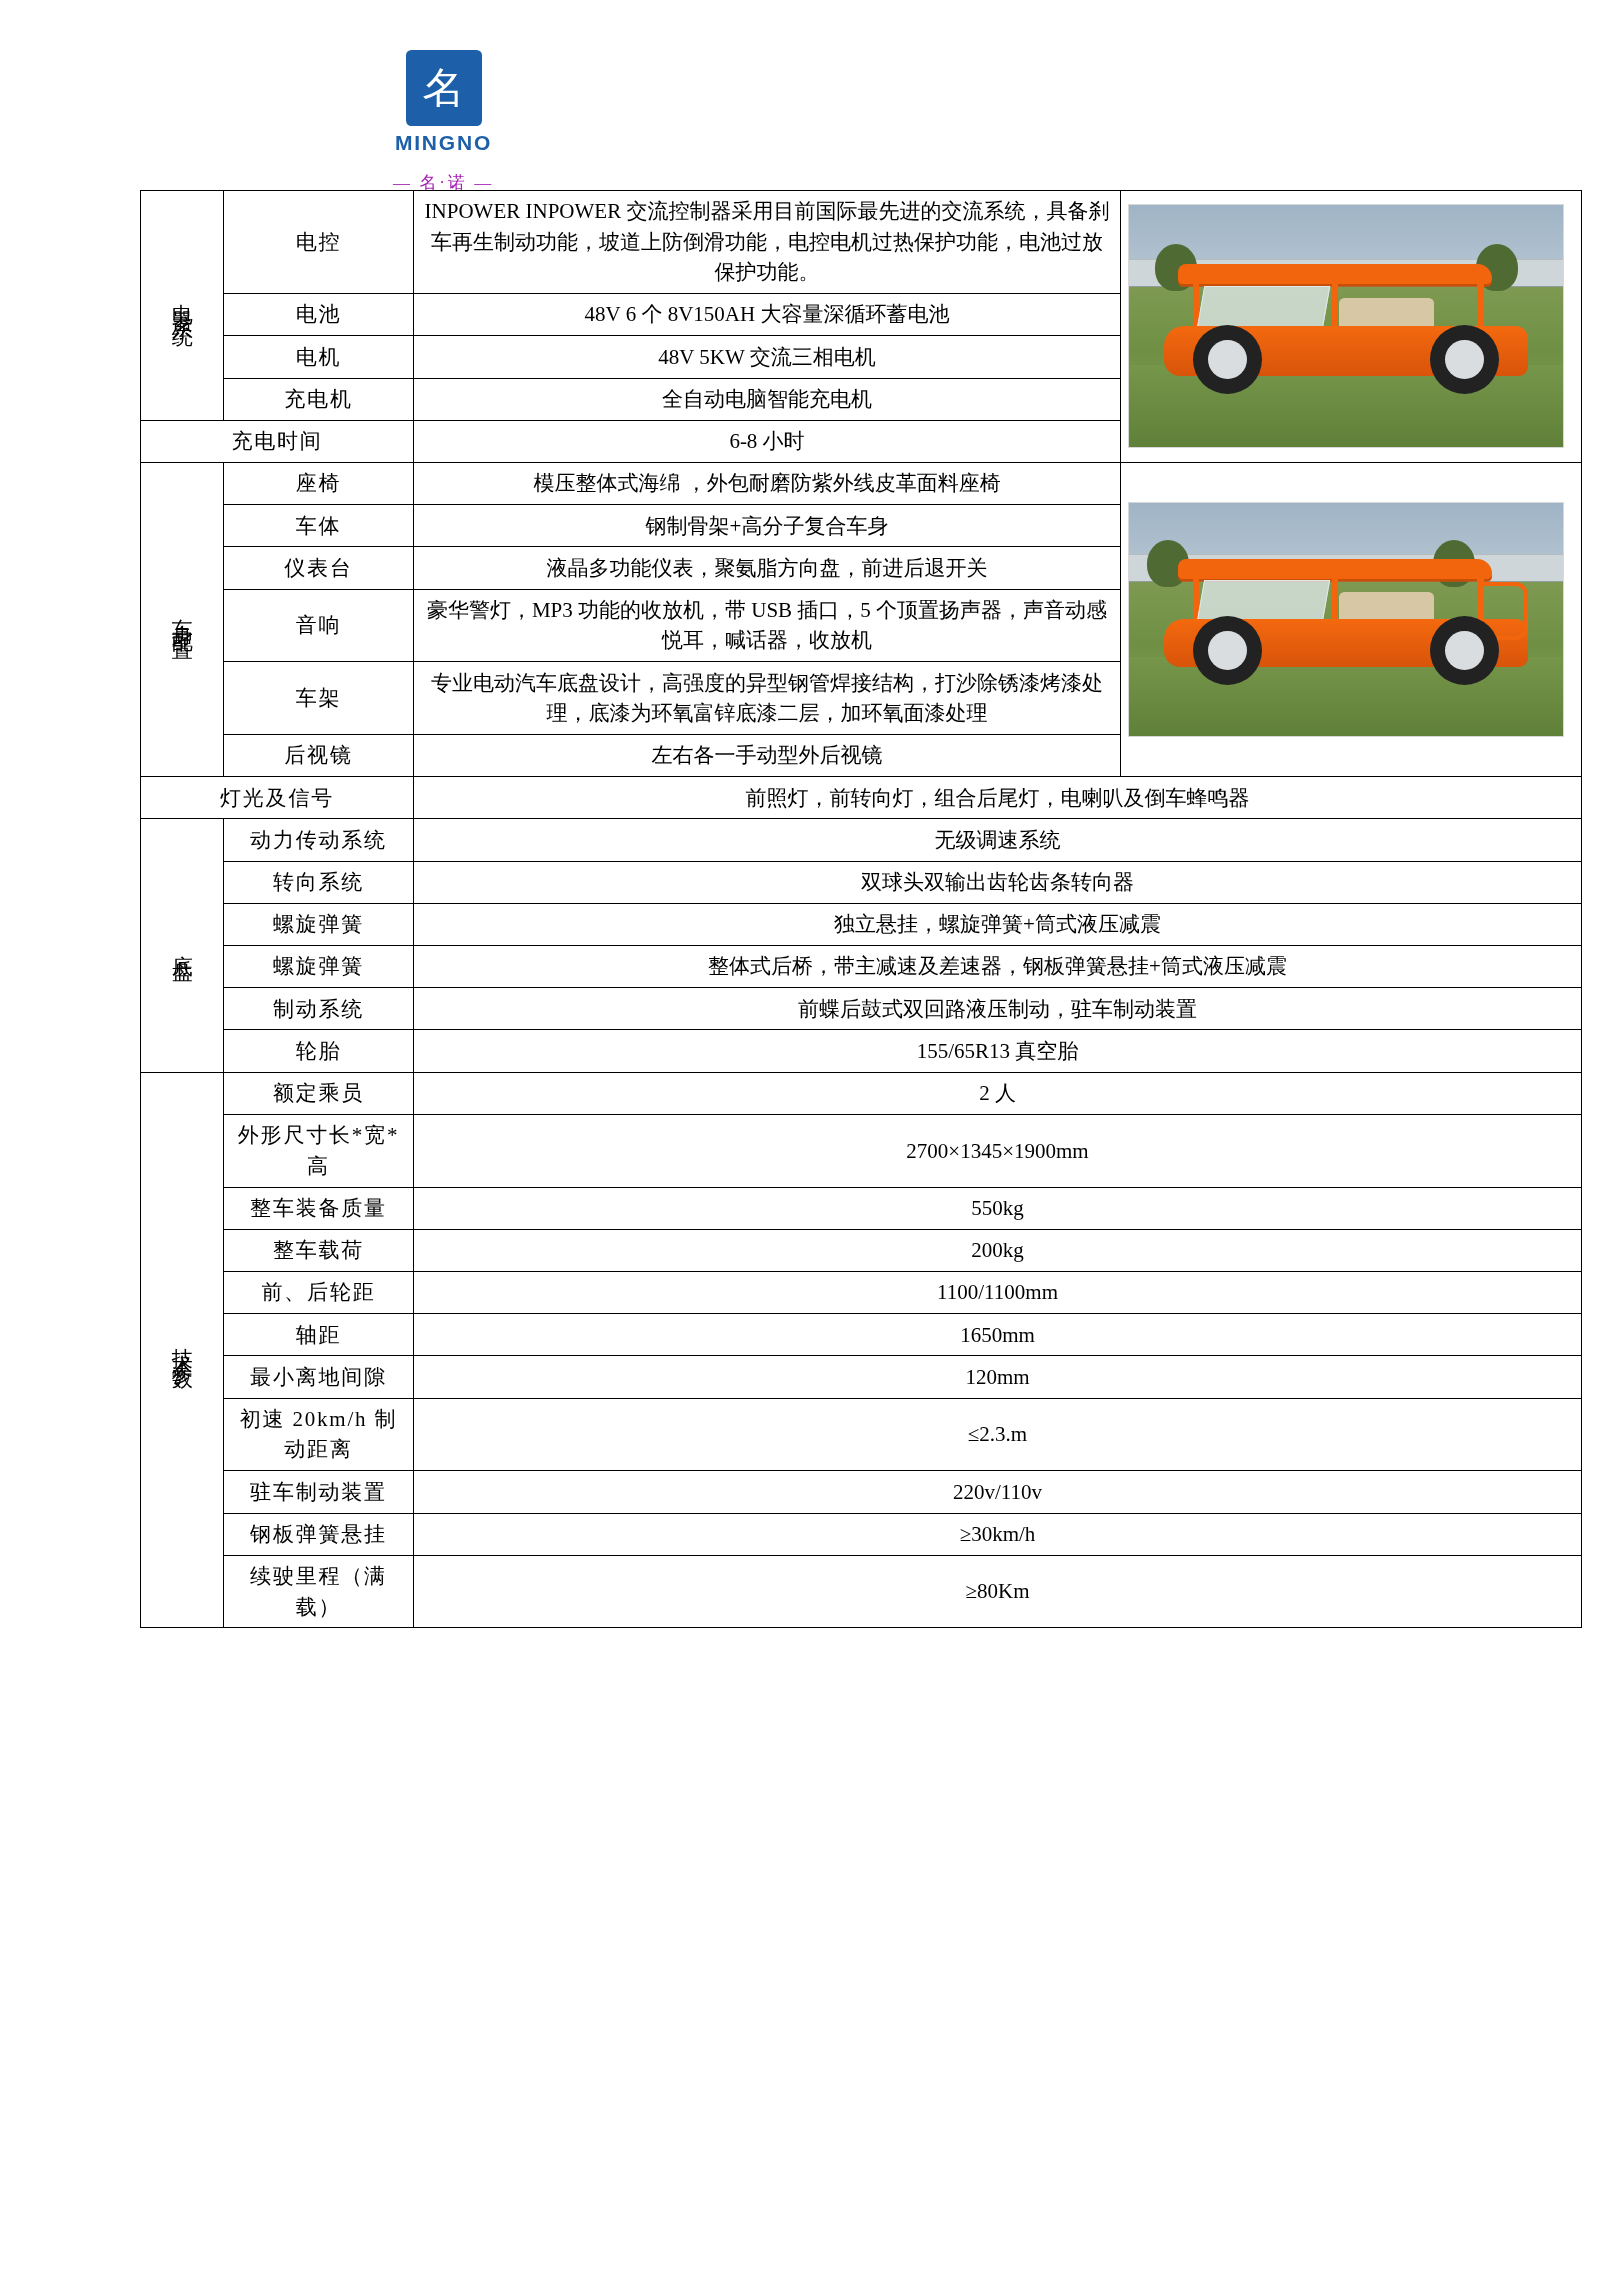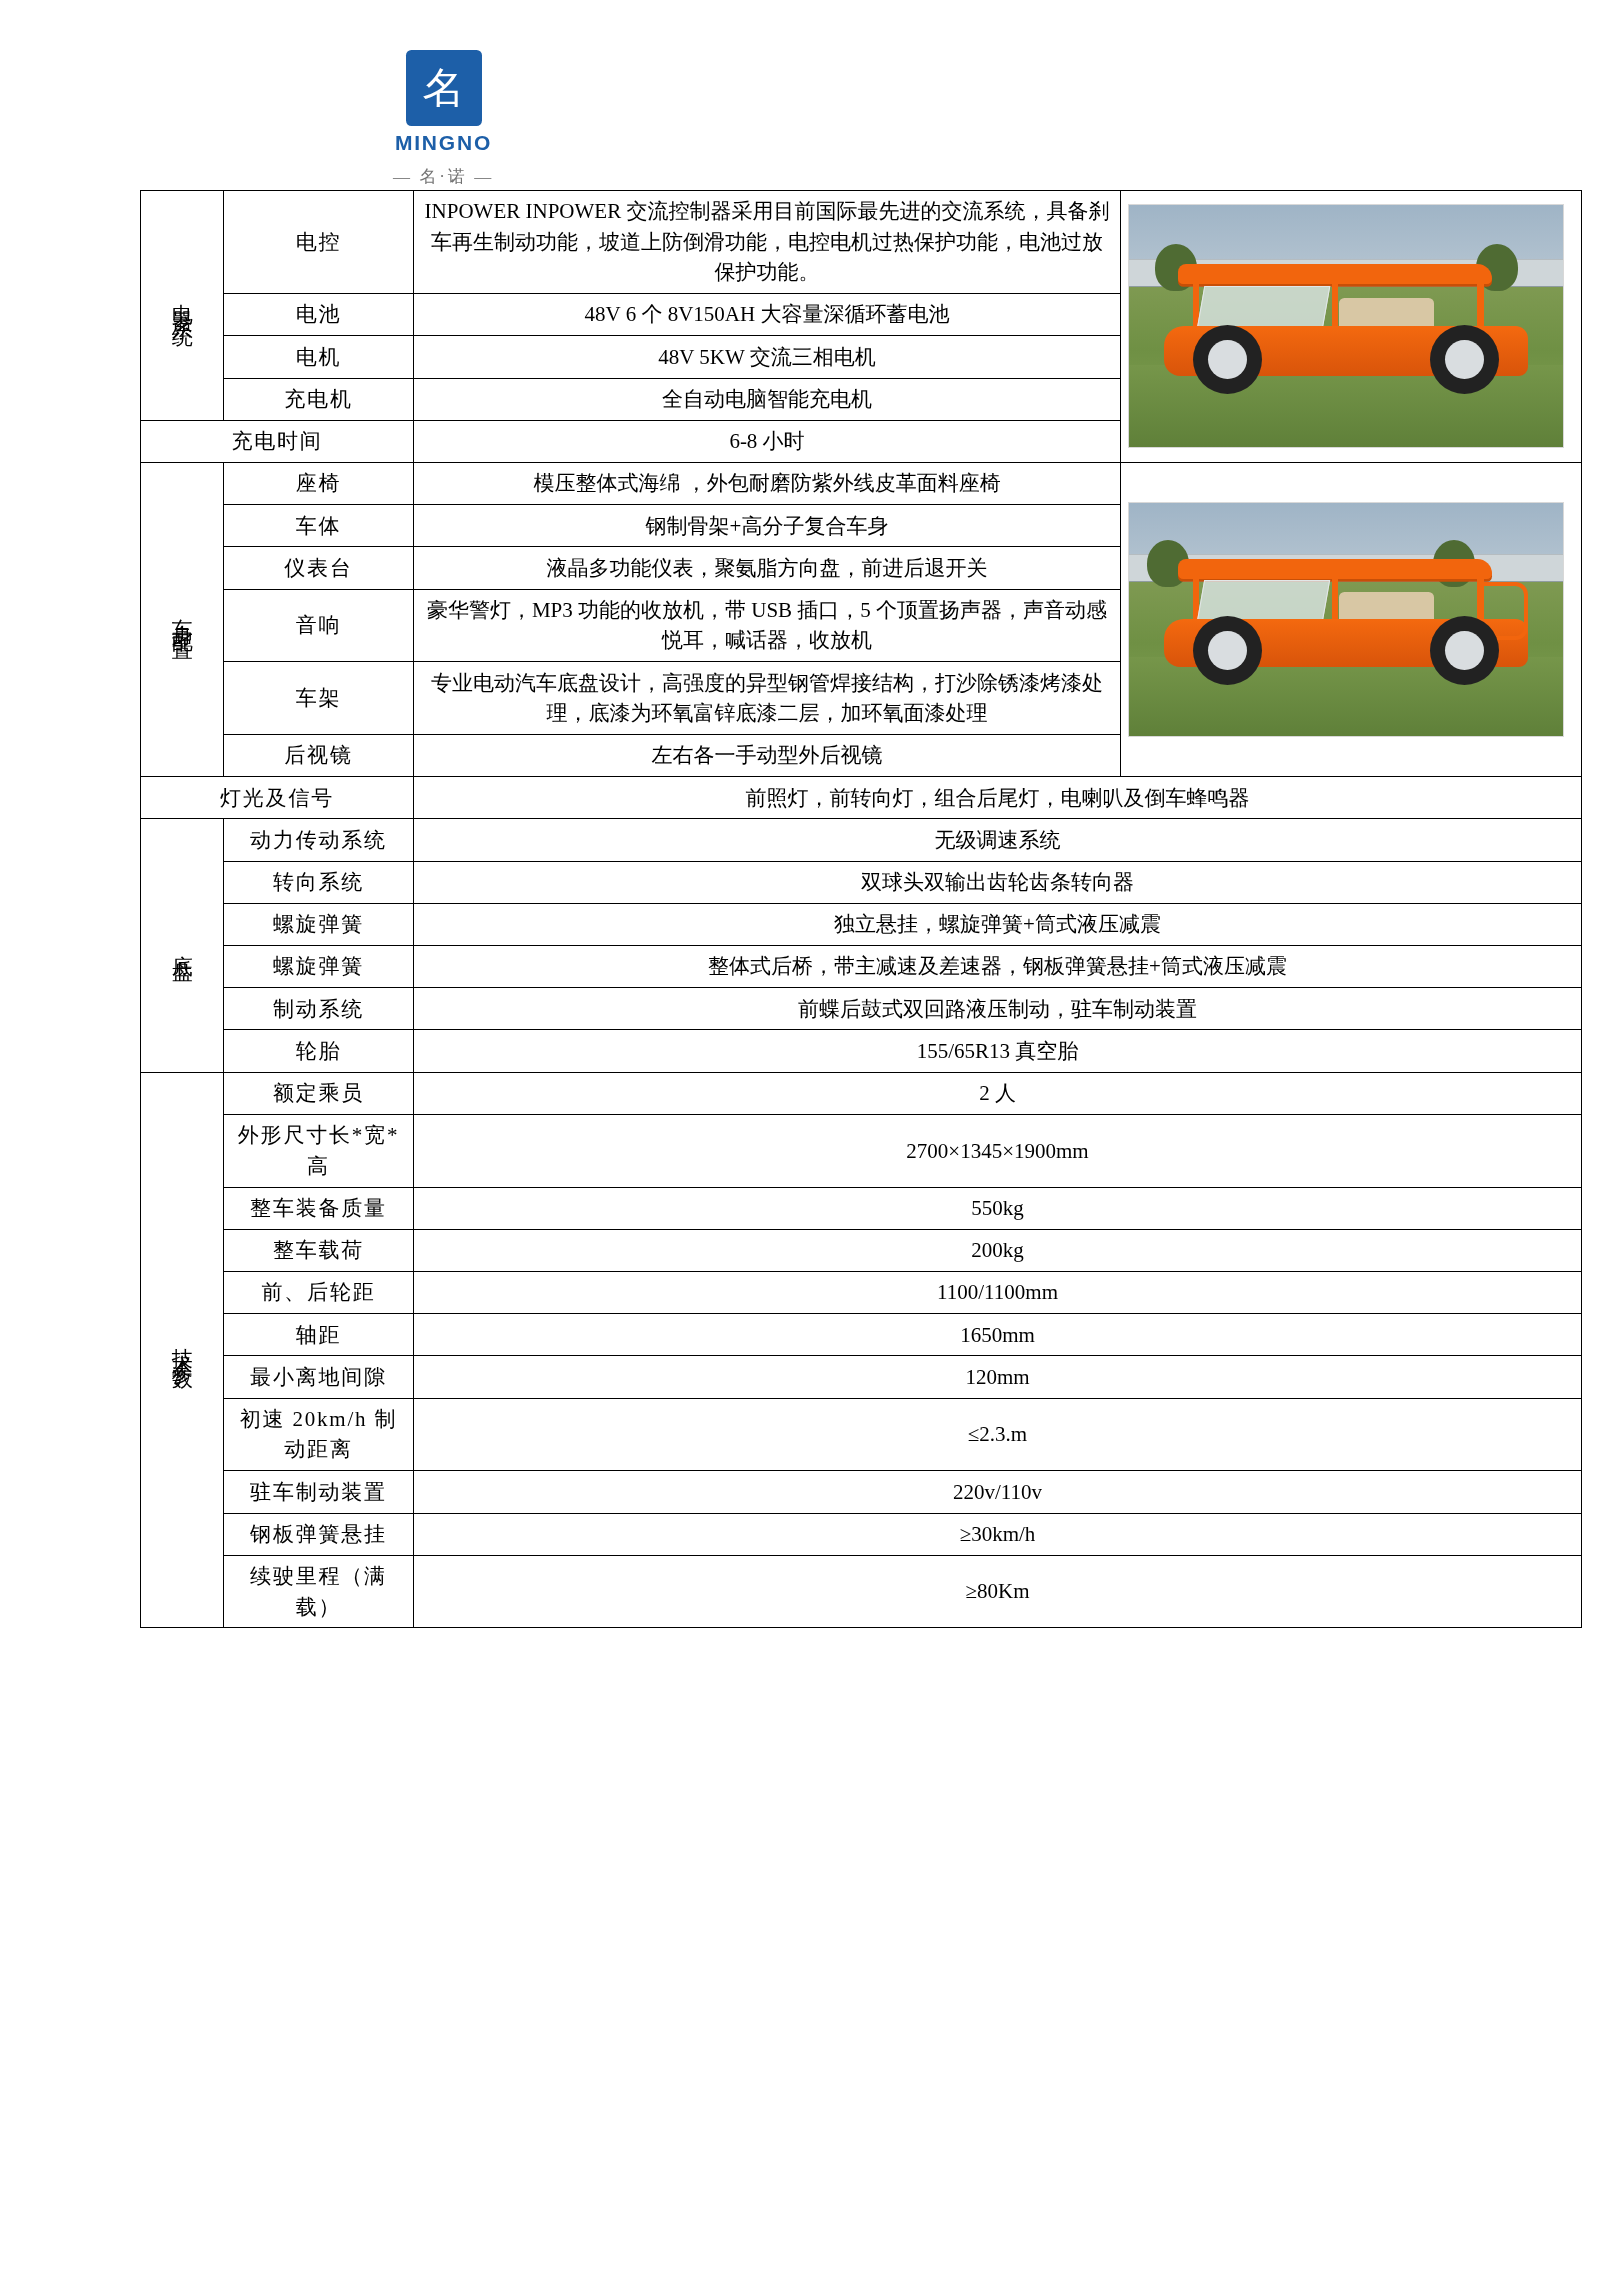--- a/index.html
+++ b/index.html
@@ -55,22 +55,22 @@
   }
   .logo-name {
     margin-top: 5.4px;
     color: #1d5fa8;
     font-size: 21px;
     letter-spacing: 1.8px;
     font-family: "Liberation Sans", sans-serif;
     font-weight: bold;
   }
   .logo-sub {
-    margin-top: 10px;
-    color: #737373;
+    margin-top: 16px;
+    color: #a21caf;
     font-size: 17px;
     letter-spacing: 2.7px;
   }
   .doc-title {
     position: absolute;
     left: 0;
     right: 0;
     top: 136px;
     text-align: center;
     font-size: 34px;

